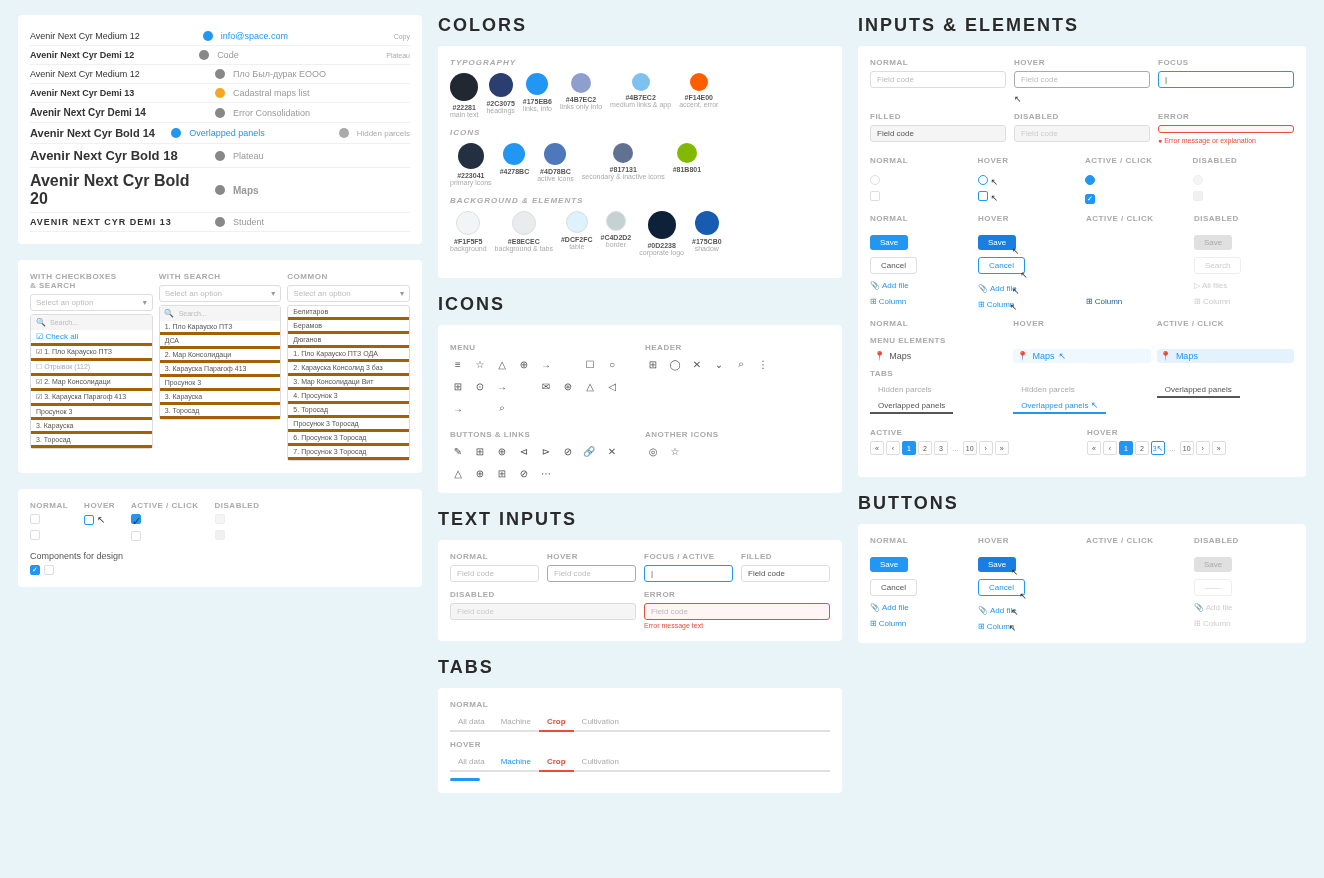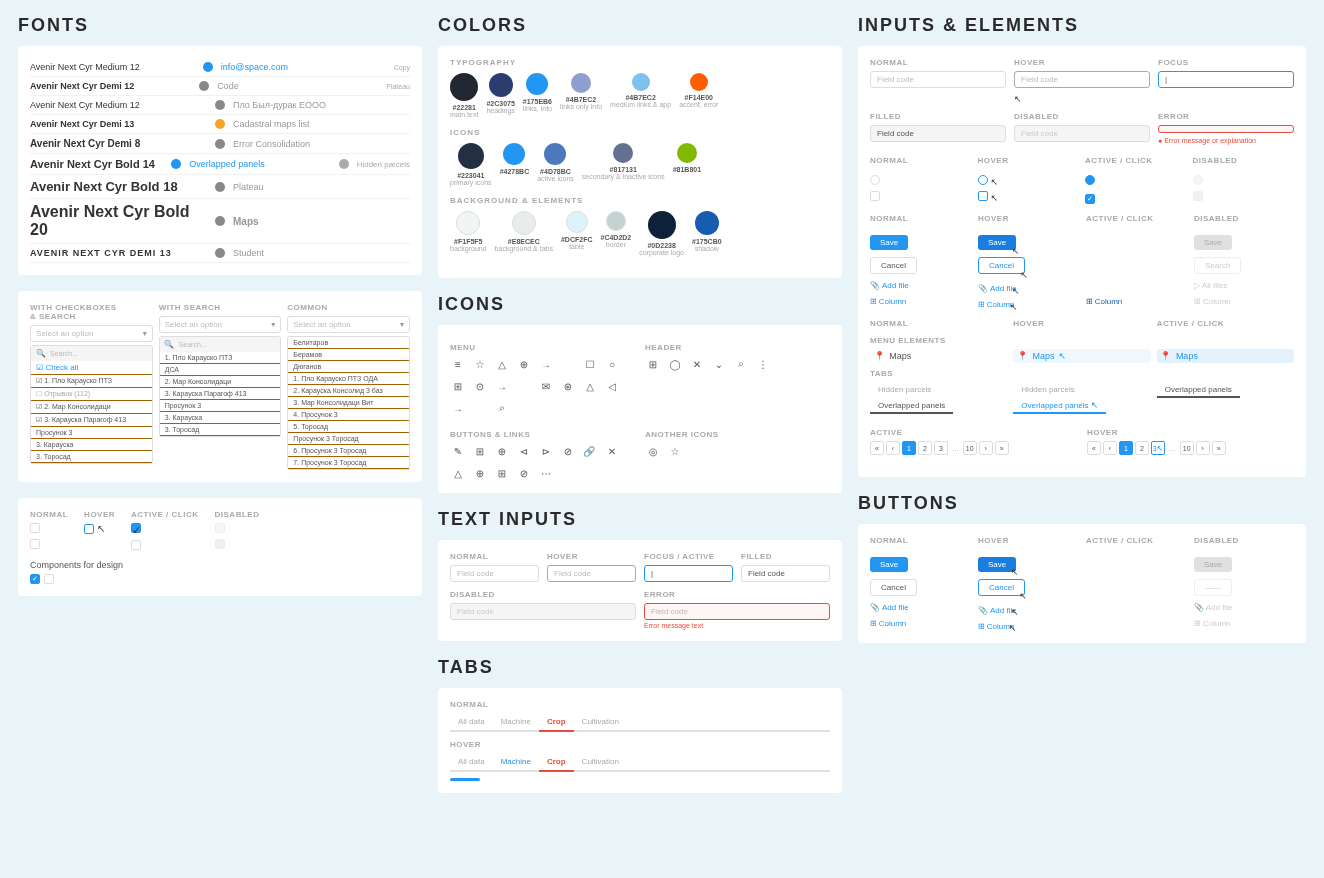--- a/index.html
+++ b/index.html
@@ -99,21 +99,21 @@
     }
     .select-list {
       border: 1px solid #ddd;
       border-radius: 3px;
       background: #fff;
       font-size: 8px;
     }
     .select-list-item {
       padding: 2px 5px;
       color: #555;
-      border-bottom: 1px solid #a16207;
+      border-bottom: 3px solid #a16207;
     }
     .select-list-item.checked { color: #2196f3; }
     .select-list-header {
       padding: 3px 5px;
       background: #f5f5f5;
       display: flex;
       gap: 4px;
       align-items: center;
     }
 
@@ -164,20 +164,21 @@
     }
 
     
     .color-section-label {
       font-size: 8px;
       font-weight: 700;
       letter-spacing: 1px;
       color: #aaa;
       text-transform: uppercase;
       margin-bottom: 6px;
+      font-style: italic;
     }
     .color-row {
       display: flex;
       gap: 8px;
       margin-bottom: 10px;
       align-items: flex-start;
       flex-wrap: wrap;
     }
     .color-swatch {
       display: flex;
@@ -399,21 +400,20 @@
     .text-blue { color: #2196f3; }
   </style>
 </head>
 <body>
 
 <div class="page-container">
 
   <div class="column">
 
     <div>
-      <div class="section-title">FONTS</div>
       <div class="panel">
 
         <div class="font-row">
           <span class="font-sample-small font-name" style="font-size:9px">Avenir Next Cyr Medium 12</span>
           <span class="font-dot" style="background:#2196f3"></span>
           <span class="font-label text-blue">info@space.com</span>
           <span style="font-size:7px;color:#aaa">Copy</span>
         </div>
         <div class="font-row">
           <span class="font-sample-small font-name" style="font-size:9px;font-weight:600">Avenir Next Cyr Demi 12</span>
@@ -425,21 +425,21 @@
           <span style="font-size:9px" class="font-name">Avenir Next Cyr Medium 12</span>
           <span class="font-dot" style="background:#888"></span>
           <span class="font-label">Пло Был-дурак EOOO</span>
         </div>
         <div class="font-row">
           <span style="font-size:9px;font-weight:600" class="font-name">Avenir Next Cyr Demi 13</span>
           <span class="font-dot" style="background:#f5a623"></span>
           <span class="font-label">Cadastral maps list</span>
         </div>
         <div class="font-row">
-          <span style="font-size:10px;font-weight:600" class="font-name">Avenir Next Cyr Demi 8</span>
+          <span style="font-size:10px;font-weight:600" class="font-name">Avenir Next Cyr Demi 14</span>
           <span class="font-dot" style="background:#888"></span>
           <span class="font-label">Error Consolidation</span>
         </div>
         <div class="font-row">
           <span style="font-size:11px;font-weight:700" class="font-name">Avenir Next Cyr Bold 14</span>
           <span class="font-dot" style="background:#2196f3"></span>
           <span class="font-label text-blue">Overlapped panels</span>
           <span class="font-dot ml8" style="background:#aaa;margin-left:8px"></span>
           <span style="font-size:8px;color:#aaa">Hidden parcels</span>
         </div>

